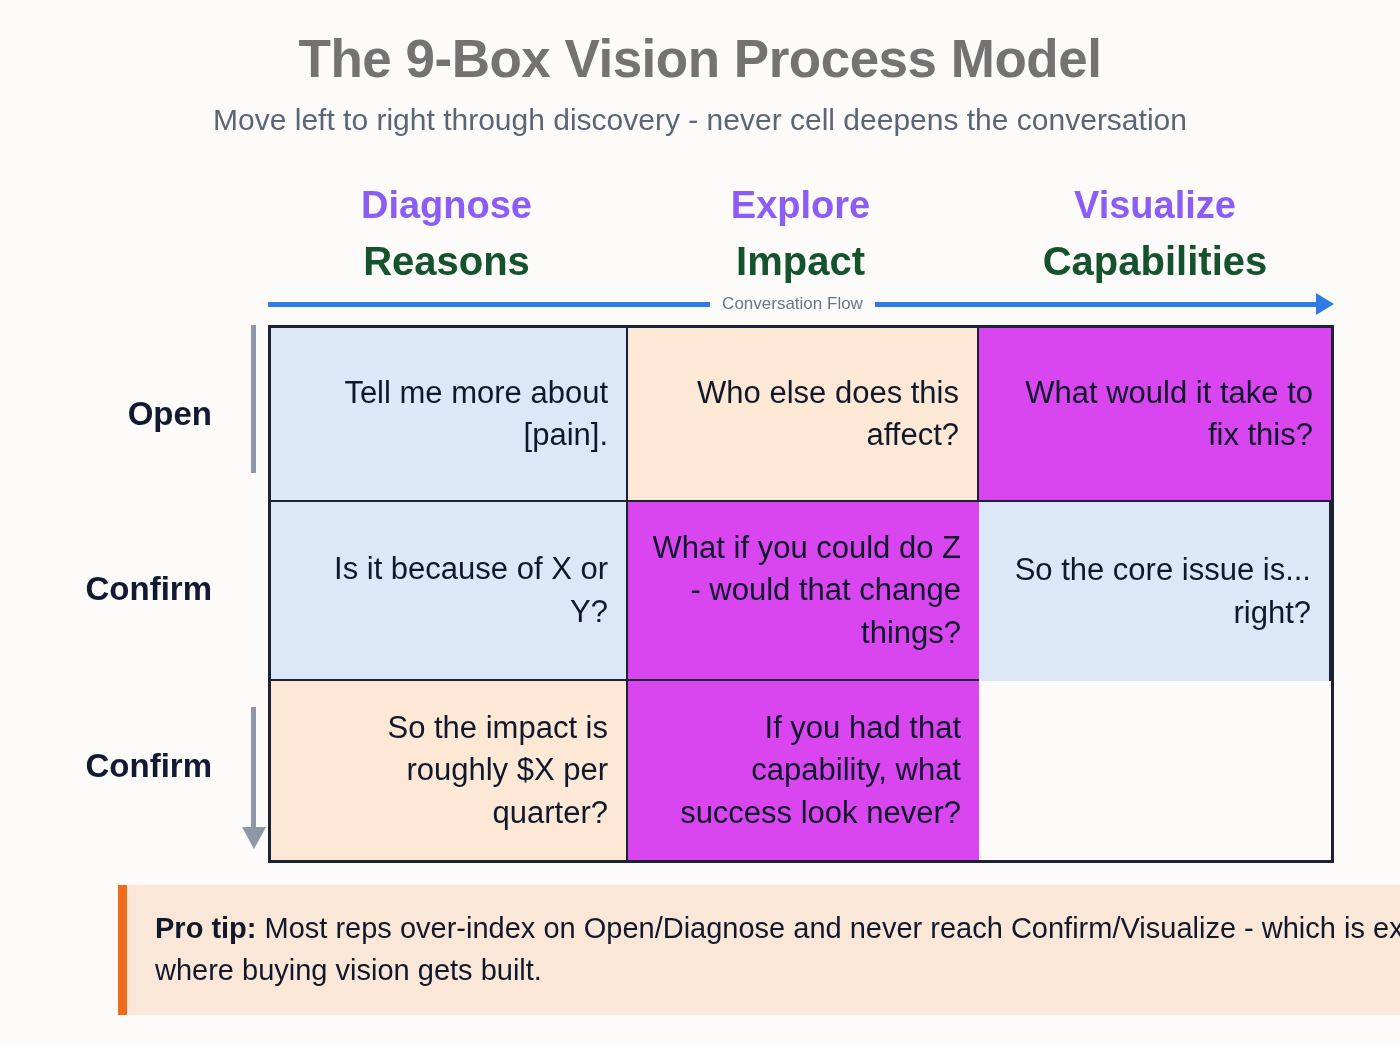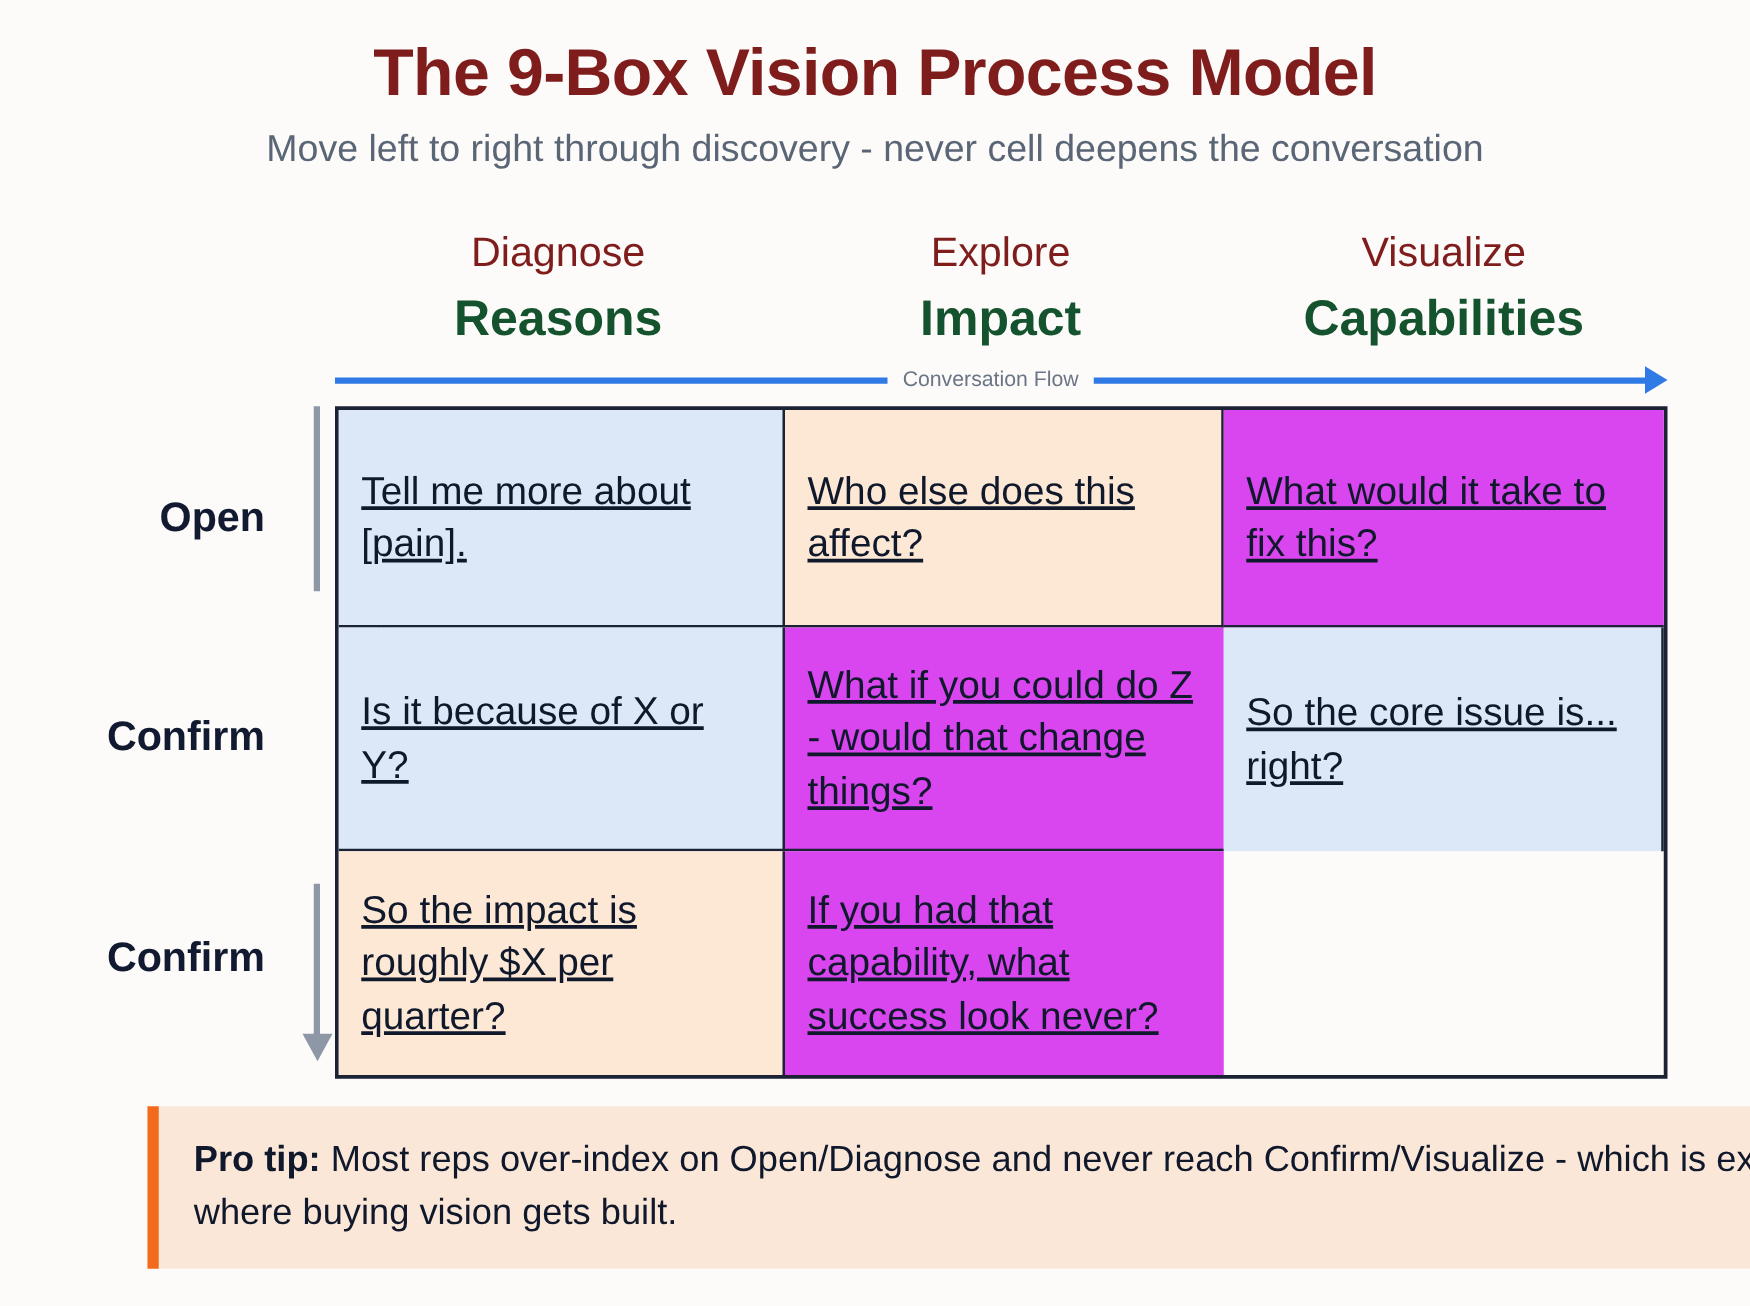--- a/index.html
+++ b/index.html
@@ -18,21 +18,21 @@
 
   
   #header {
     text-align: center;
     padding-top: 30px;
   }
   #page-title {
     font-size: 53px;
     font-weight: bold;
     letter-spacing: -0.5px;
-    color: #7f1d1d;
+    color: #737373;
     line-height: 1.08;
     margin: 0;
   }
   #page-subtitle {
     font-size: 30px;
     color: #5a6676;
     font-weight: 400;
     margin-top: 16px;
     line-height: 1.15;
   }
@@ -50,23 +50,23 @@
     display: flex;
   }
   .col-head {
     flex: 1;
     text-align: center;
   }
   .col-head.c1 { flex: 0 0 357px; }
   .col-head.c2 { flex: 0 0 351px; }
   .col-head.c3 { flex: 0 0 358px; }
   .col-stage {
-    font-size: 33px;
-    font-weight: normal;
-    color: #7f1d1d;
+    font-size: 38px;
+    font-weight: bold;
+    color: #8b5cf6;
     line-height: 1.18;
   }
   .col-focus {
     font-size: 40px;
     font-weight: bold;
     color: #14532d;
     line-height: 1.25;
     margin-top: 8px;
   }
 
@@ -105,27 +105,26 @@
     display: grid;
     grid-template-columns: 357px 351px 1fr;
     grid-template-rows: 174px 179px 1fr;
   }
   .cell {
     border-right: 2px solid #1b2234;
     border-bottom: 2px solid #1b2234;
     display: flex;
     align-items: center;
     justify-content: center;
-    text-align: left;
+    text-align: right;
     font-size: 31px;
     line-height: 1.36;
     color: #10182b;
     padding: 18px 18px;
     box-sizing: border-box;
-    text-decoration: underline;
   }
   .cell.col3 { border-right: none; }
   .cell.row3 { border-bottom: none; }
   .c-diagnose  { background: #dce8f8; }
   .c-explore   { background: #fce8d5; }
   .c-visualize { background: #d946ef; }
 
   
   #row-labels {
     position: absolute;

